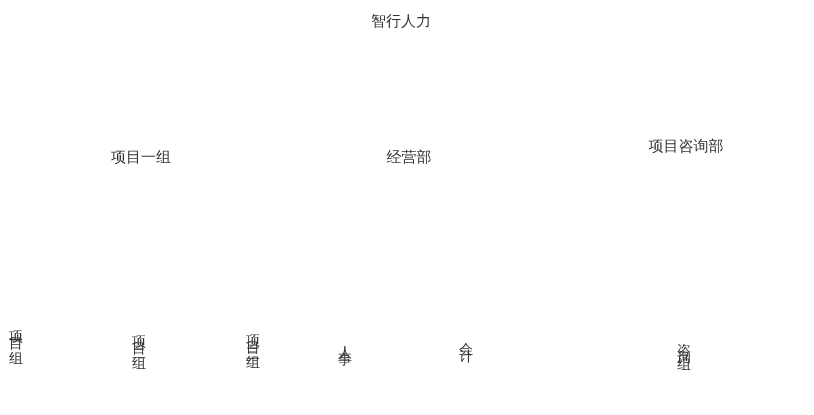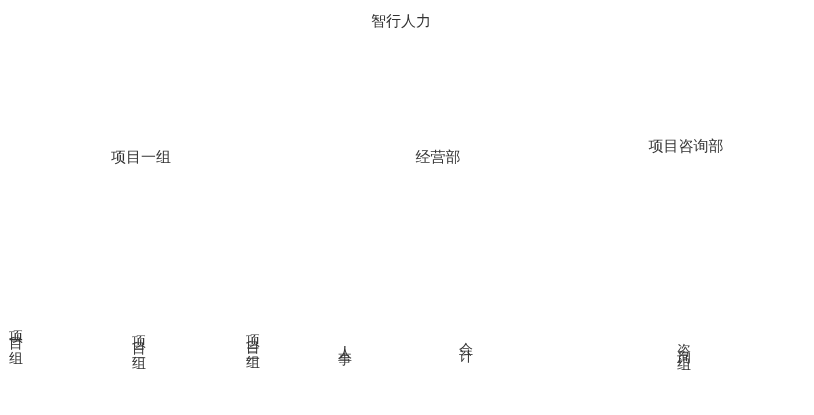--- a/index.html
+++ b/index.html
@@ -36,21 +36,21 @@
   </style>
 </head>
 <body>
 
 <div class="org-canvas">
 
   <div class="node level-root" style="left:401px; top:21px;">智行人力</div>
 
   <div class="node level-dept" style="left:141px; top:157px;">项目一组</div>
 
-  <div class="node level-dept" style="left:409px; top:157px;margin-left:29px;">经营部</div>
+  <div class="node level-dept" style="left:409px; top:157px;">经营部</div>
 
   <div class="node level-dept" style="left:686px; top:146px;">项目咨询部</div>
 
   <div class="node level-leaf" style="left:16px; top:333px;">项目一组</div>
 
   <div class="node level-leaf" style="left:139px; top:338px;">项目二组</div>
 
   <div class="node level-leaf" style="left:253px; top:337px;">项目三组</div>
 
   <div class="node level-leaf" style="left:345px; top:341px;">人事</div>

